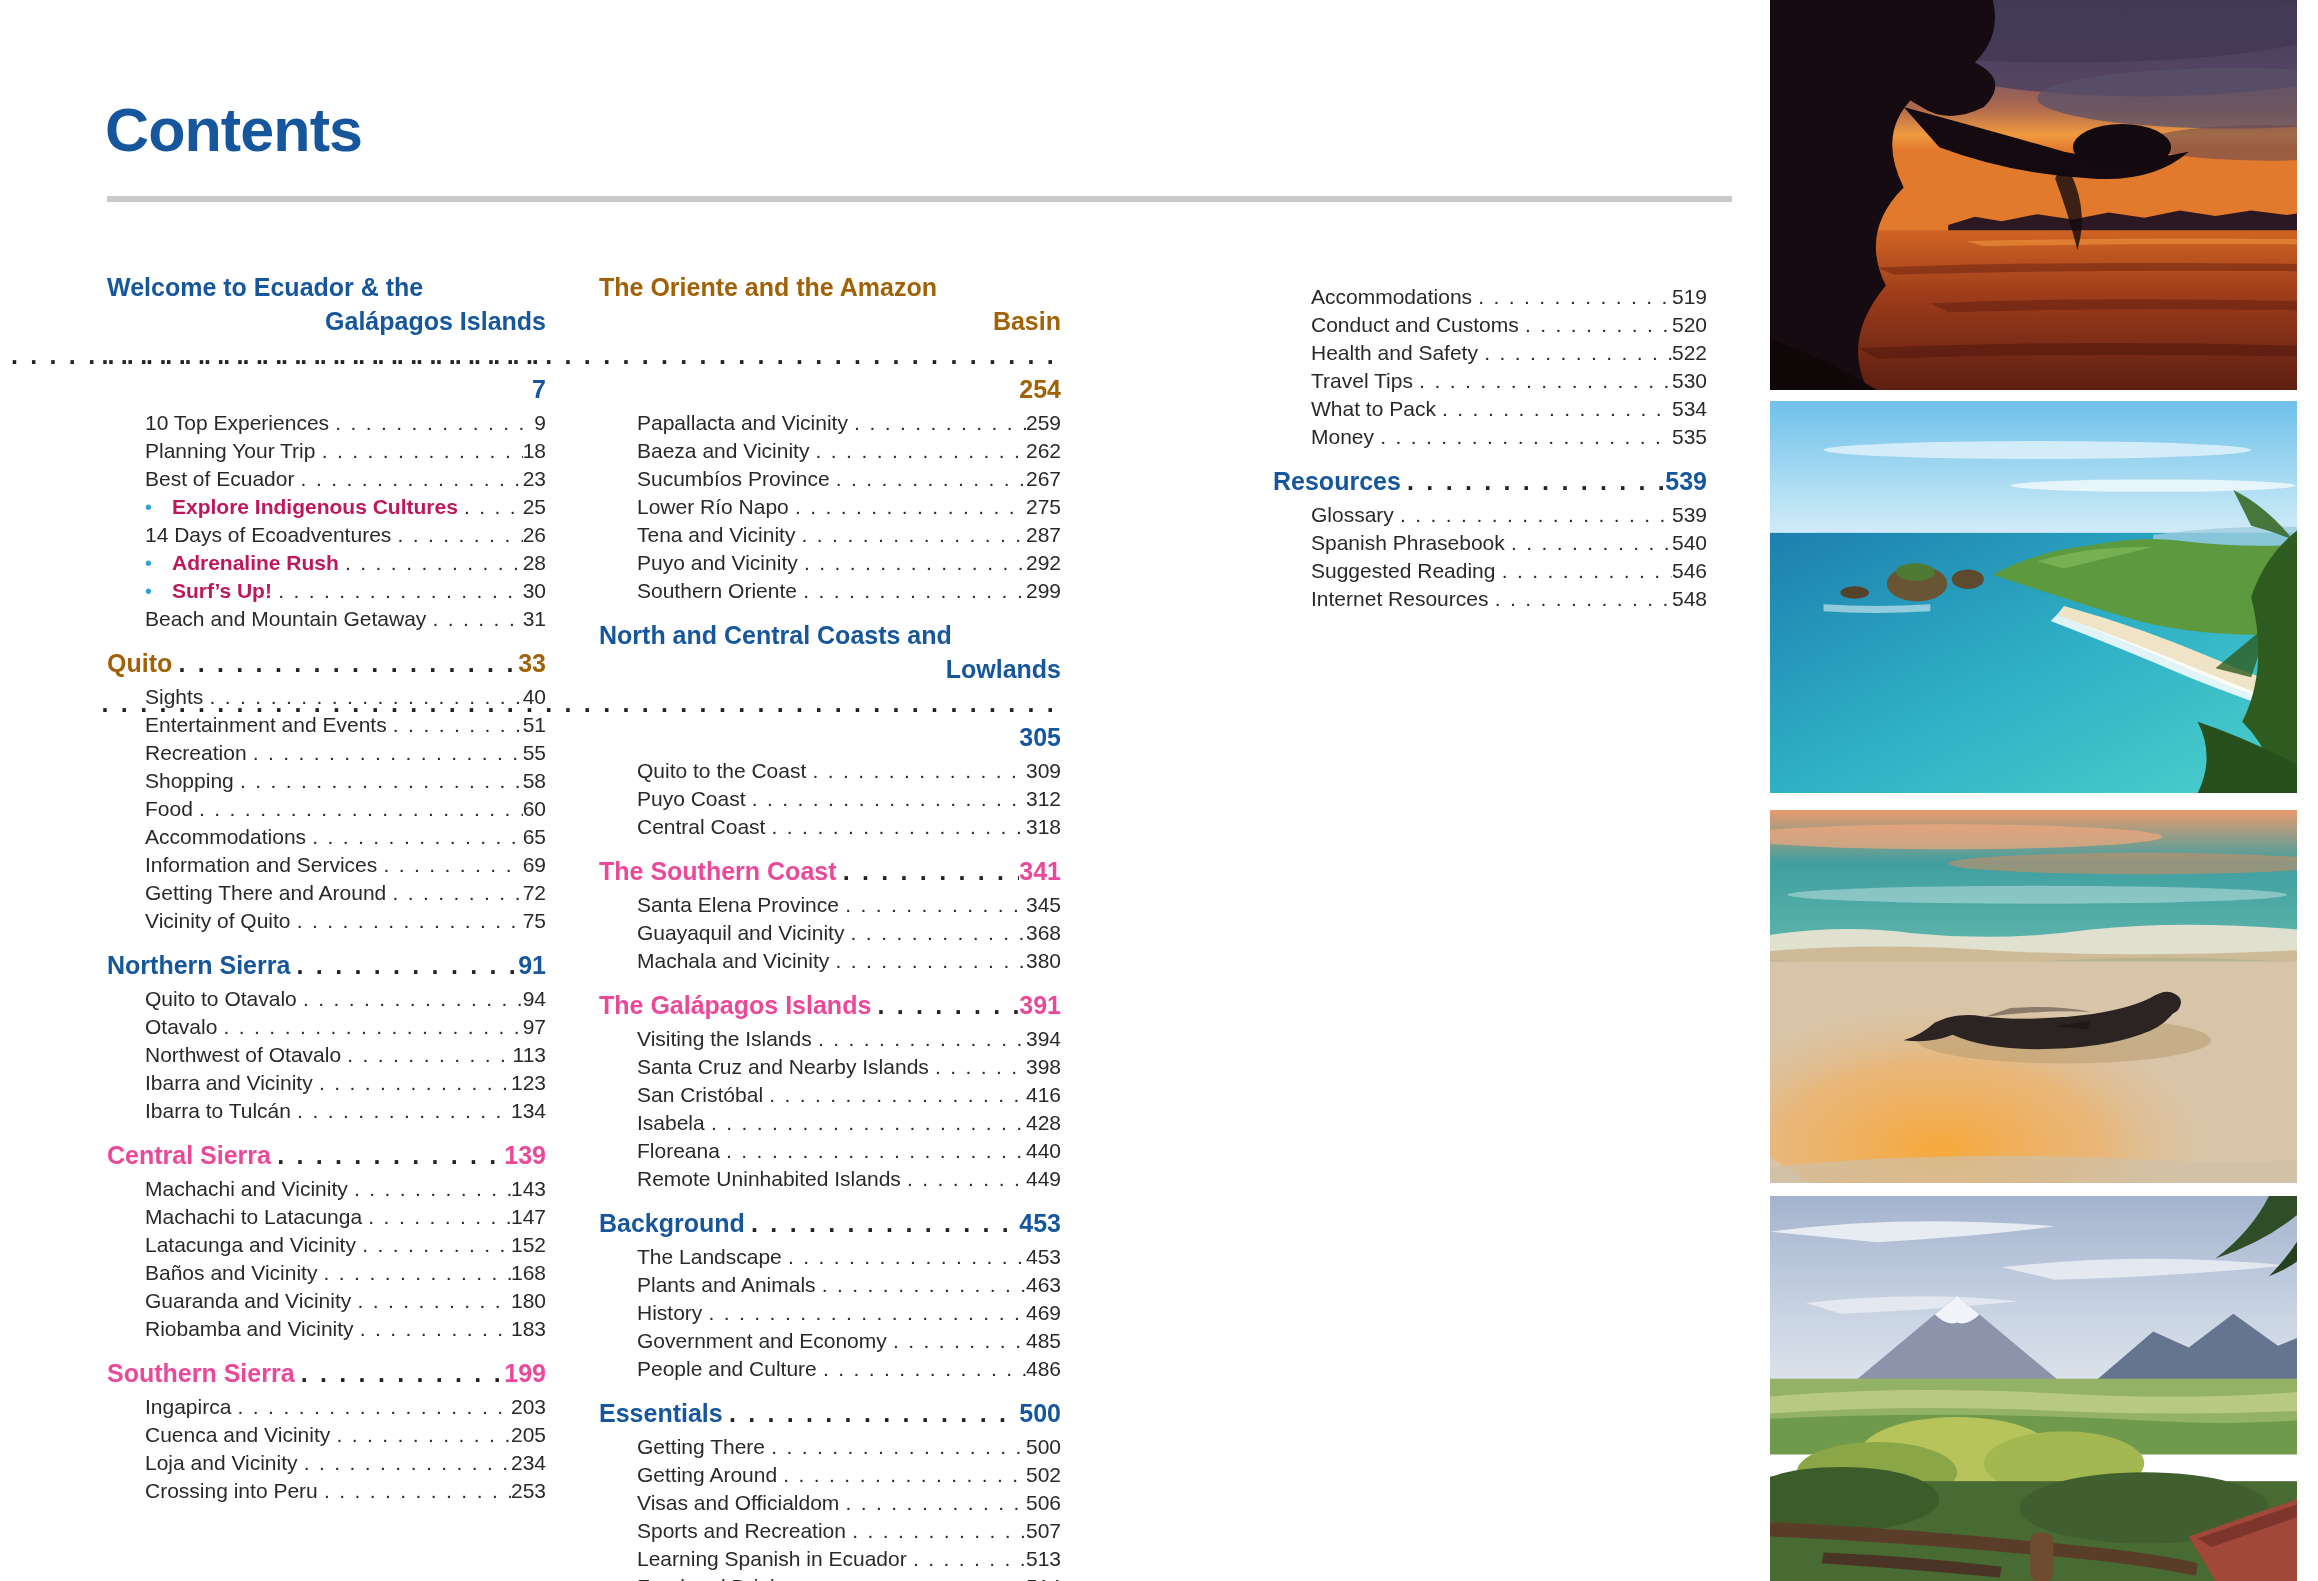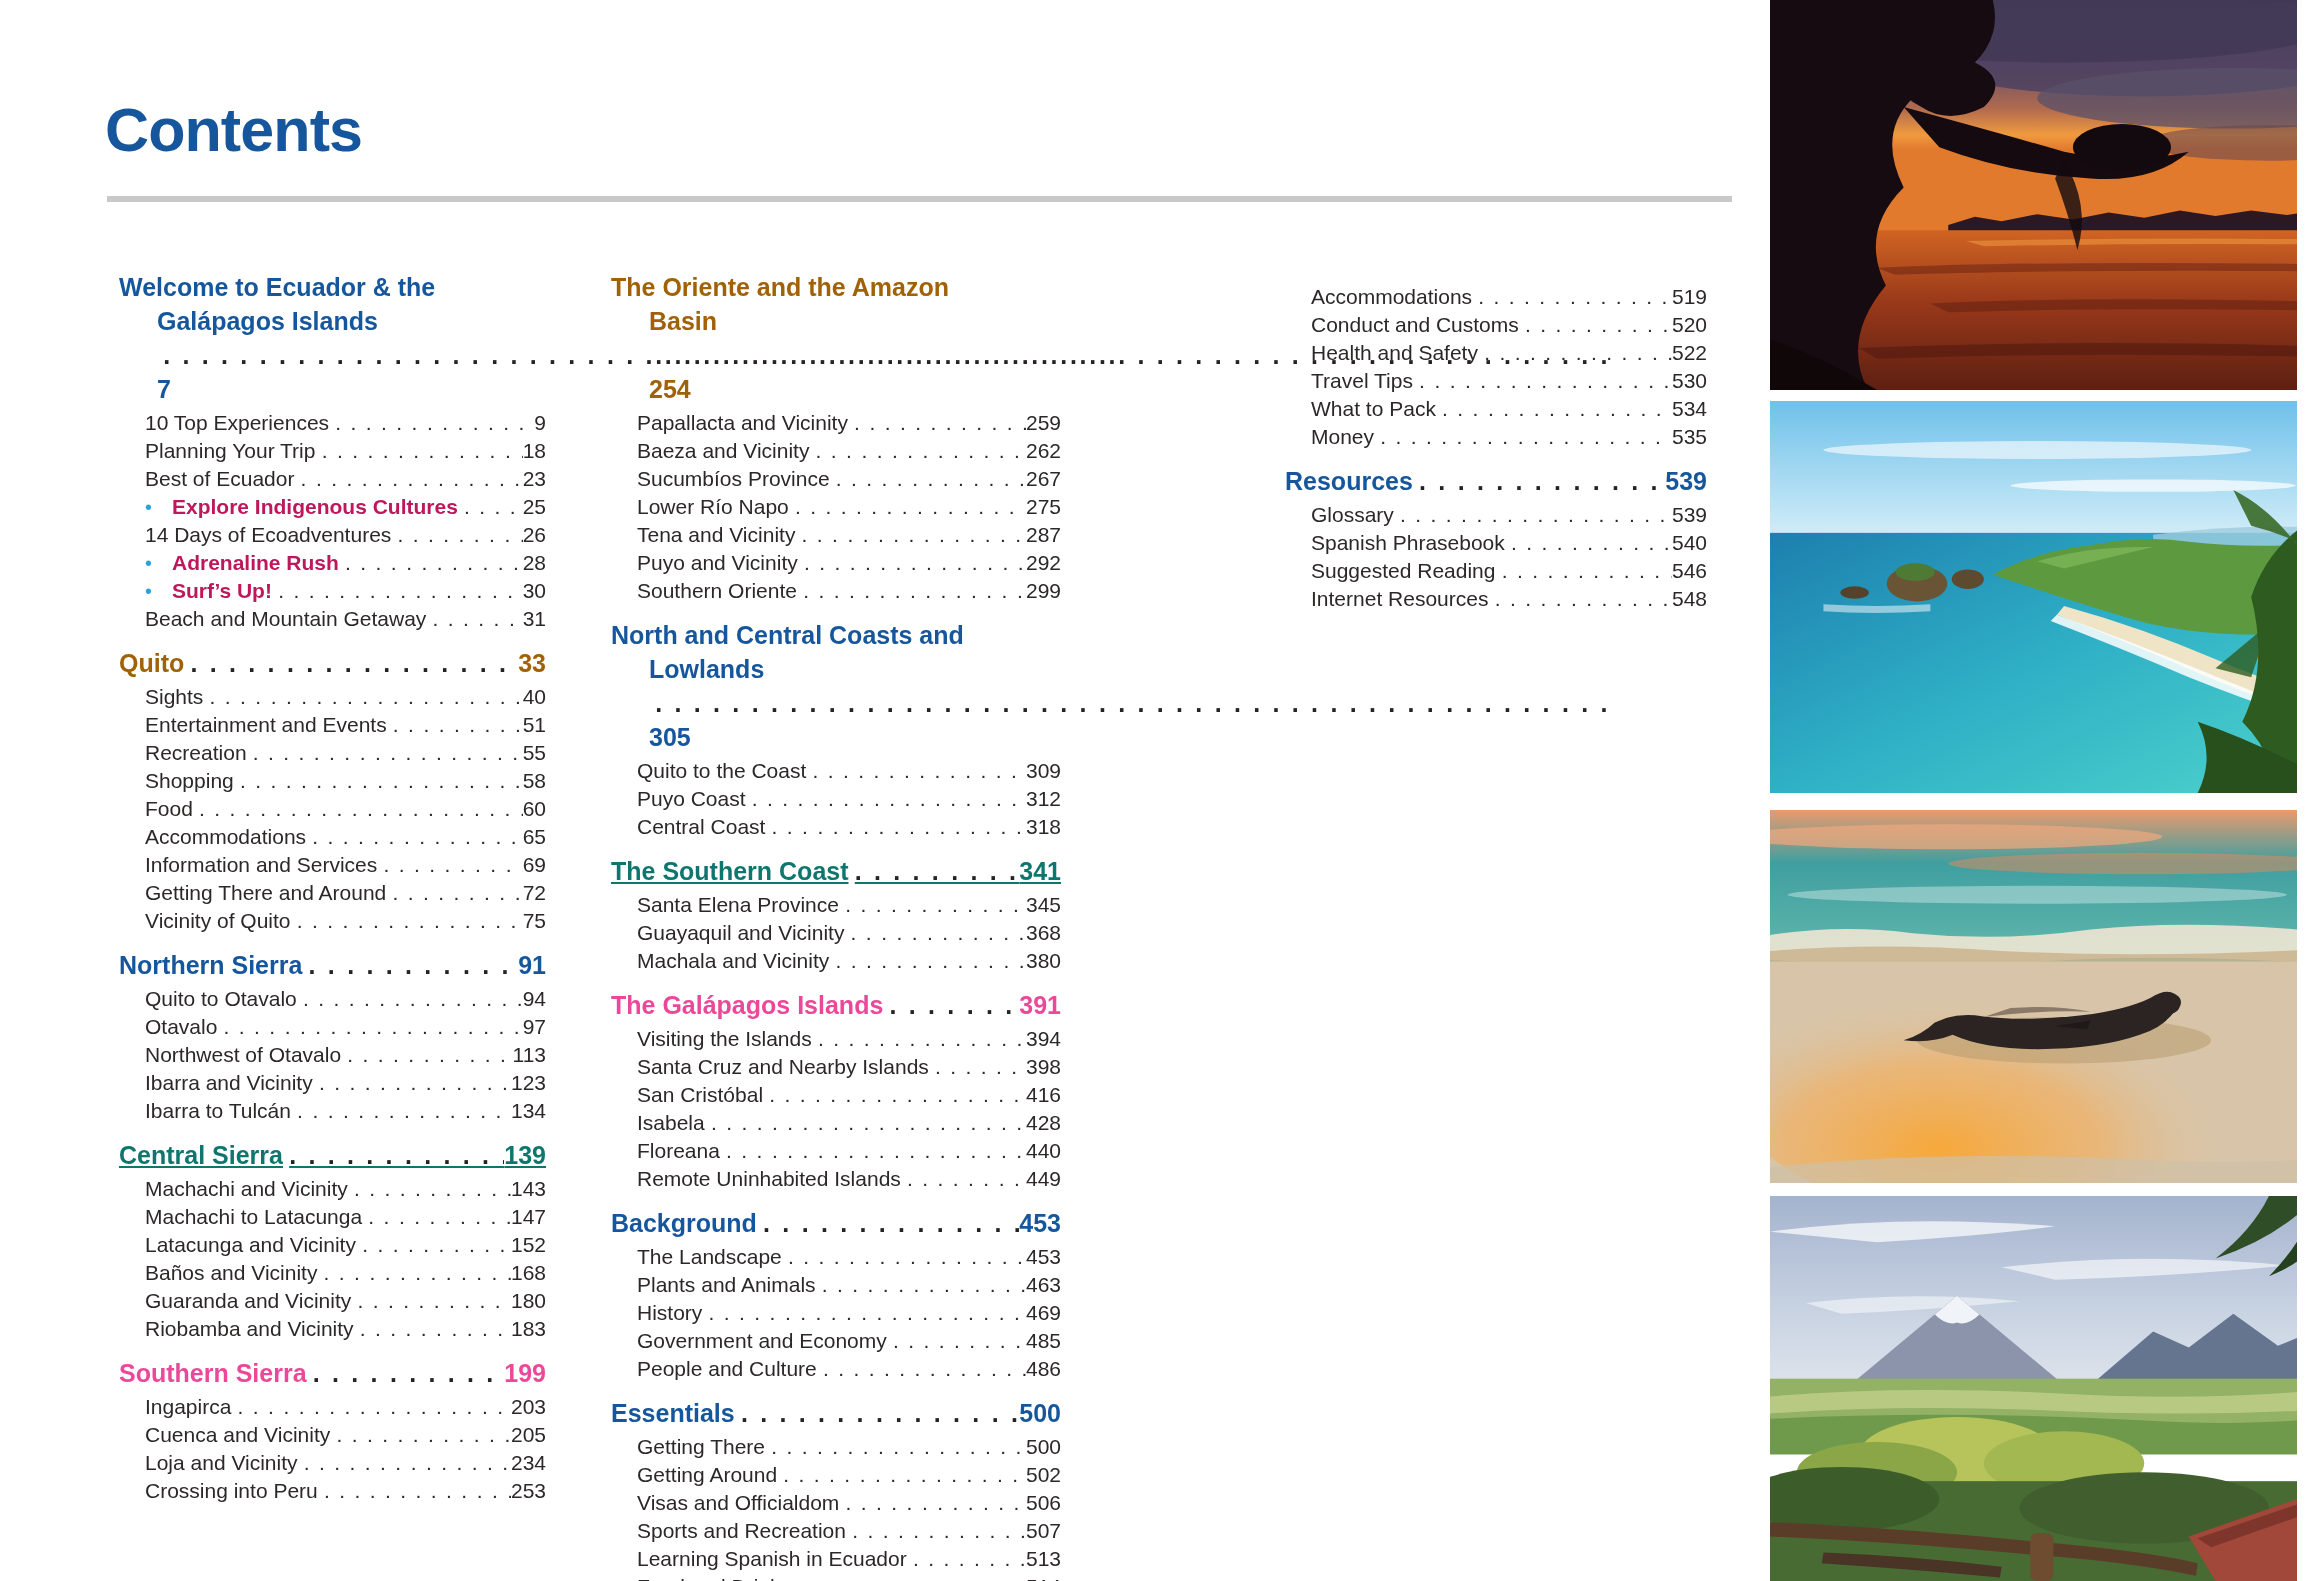--- a/index.html
+++ b/index.html
@@ -16,25 +16,25 @@
     position:absolute;left:107px;top:196px;width:1625px;height:6.2px;background:#c9c9c9;
   }
   
   .toc-col{position:absolute;top:270px;}
   .col-1{left:107px;width:439px;}
   .col-2{left:599px;width:462px;}
   .col-3{left:1273px;width:434px;padding-top:12.5px;}
   .toc-section{margin-bottom:13.4px;}
   
   .section-heading{font-weight:bold;font-size:25px;line-height:34px;margin-bottom:2.7px;}
-  .h-row{display:flex;align-items:flex-start;margin-left:12px;}
+  .h-row{display:flex;align-items:flex-end;}
   .h-row.indent{padding-left:38px;flex-direction:column;}
   .h-blue{color:#15569c;}
   .h-orange{color:#a16207;}
-  .h-teal{color:#0f766e;text-decoration:underline;}
+  .h-teal{color:#ec4899;}
   .h-purple{color:#ec4899;}
   
   .item-row{display:flex;align-items:baseline;font-size:21px;line-height:28px;padding-left:38px;font-weight:normal;color:#2c2828;}
   .bullet{color:#2ba2dd;font-size:19.6px;flex:0 0 27px;}
   .hl .i-label{color:#be185d;font-weight:bold;}
   .i-label,.h-label{white-space:nowrap;}
   
   .dots{flex:1;overflow:hidden;white-space:nowrap;color:#2c2828;letter-spacing:1.8px;padding:0 4.5px 0 6.2px;}
   .dots::after{content:". . . . . . . . . . . . . . . . . . . . . . . . . . . . . . . . . . . . . . . . . . . . . . . . . .";}
   .h-dots{font-weight:bold;letter-spacing:2.7px;color:#262223;}

